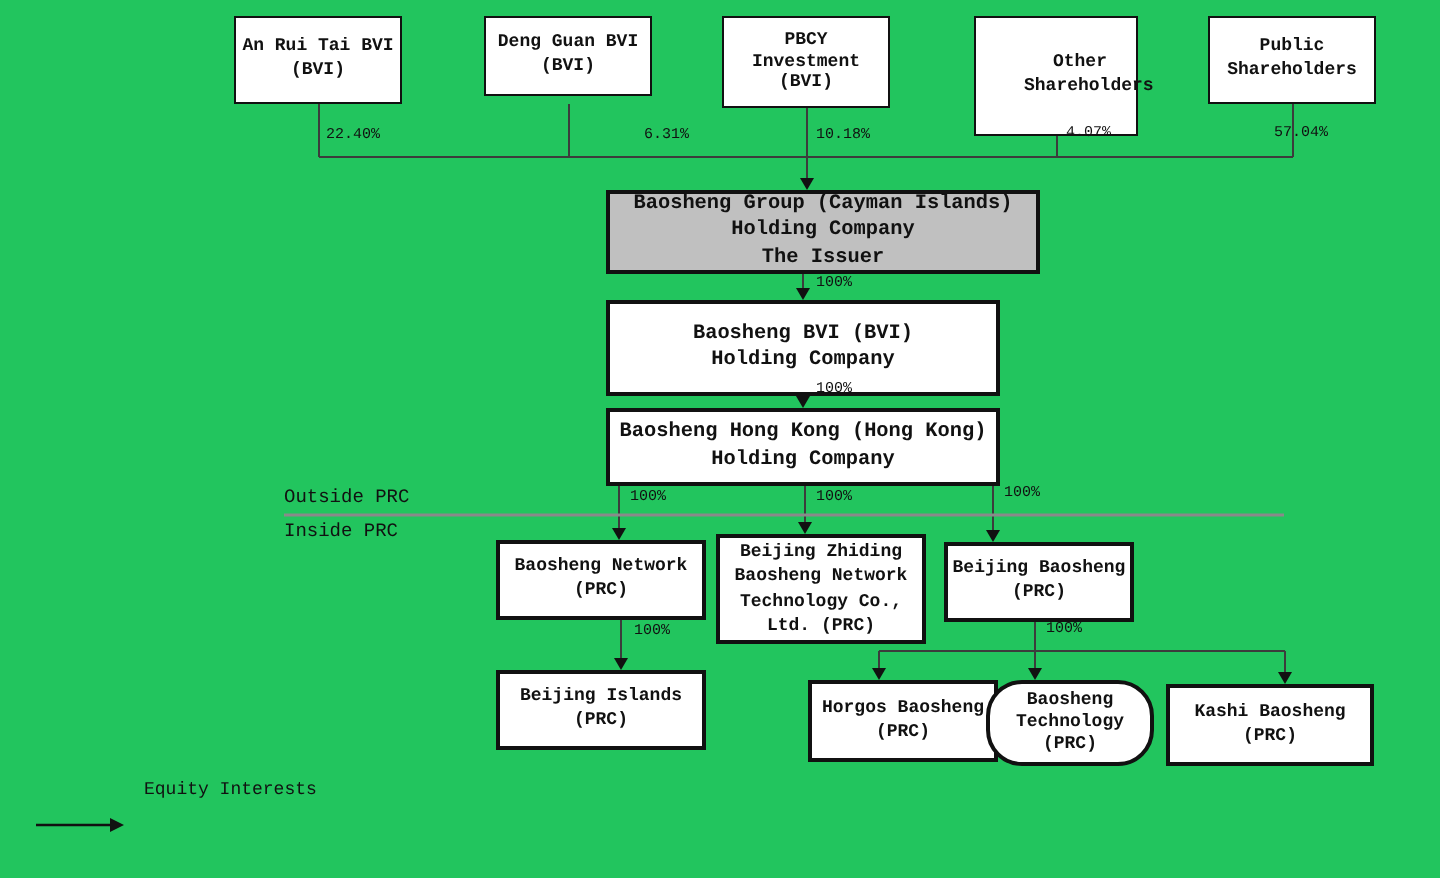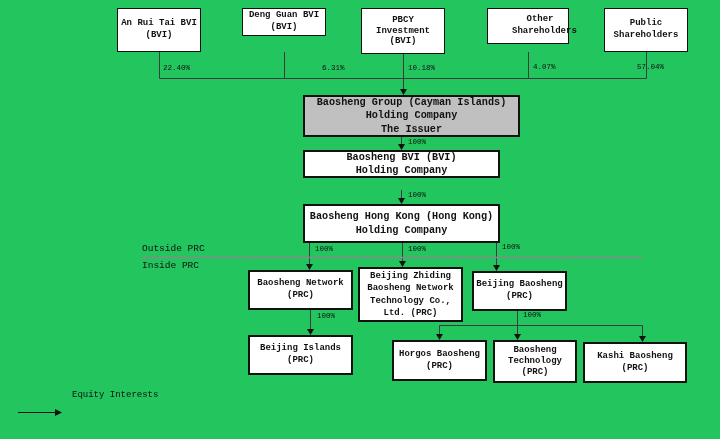--- a/index.html
+++ b/index.html
@@ -70,44 +70,44 @@
       <path d="M514,334 L521,334 L517.5,340 Z"></path>
       <path d="M639,336 L646,336 L642.5,342 Z"></path>
       <path d="M55,409 L55,416 L62,412.5 Z"></path>
     </g>
   </svg>
 
   <div class="node" style="left:117px;top:8px;width:84px;height:44px;">
       <span class="txt">An Rui Tai BVI
 (BVI)</span>
     </div>
-  <div class="node" style="left:242px;top:8px;width:84px;height:28px;">
+  <div class="node" style="left:242px;top:8px;width:84px;height:40px;">
       <span class="txt">Deng Guan BVI
 (BVI)</span>
     </div>
   <div class="node" style="left:361px;top:8px;width:84px;height:46px;line-height:1.2;align-items:center;">
       <span class="txt">PBCY
 Investment
 (BVI)</span>
     </div>
-  <div class="node" style="left:487px;top:8px;width:82px;height:36px;padding-left:24px;">
+  <div class="node" style="left:487px;top:8px;width:82px;height:60px;padding-left:24px;">
       <span class="txt">Other
 Shareholders</span>
     </div>
   <div class="node" style="left:604px;top:8px;width:84px;height:44px;">
       <span class="txt">Public
 Shareholders</span>
     </div>
 
   <div class="node mid issuer" style="left:303px;top:95px;width:217px;height:42px;">
       <span class="txt">Baosheng Group (Cayman Islands)
 Holding Company
 The Issuer</span>
     </div>
-  <div class="node mid" style="left:303px;top:150px;width:197px;height:28px;">
+  <div class="node mid" style="left:303px;top:150px;width:197px;height:48px;">
       <span class="txt">Baosheng BVI (BVI)
 Holding Company</span>
     </div>
   <div class="node mid" style="left:303px;top:204px;width:197px;height:39px;">
       <span class="txt">Baosheng Hong Kong (Hong Kong)
 Holding Company</span>
     </div>
 
   <div class="node b2" style="left:248px;top:270px;width:105px;height:40px;">
       <span class="txt">Baosheng Network
@@ -121,25 +121,25 @@
     </div>
   <div class="node b22" style="left:472px;top:271px;width:95px;height:40px;">
       <span class="txt">Beijing Baosheng
 (PRC)</span>
     </div>
 
   <div class="node b2" style="left:248px;top:335px;width:105px;height:40px;">
       <span class="txt">Beijing Islands
 (PRC)</span>
     </div>
-  <div class="node b2" style="left:392px;top:340px;width:95px;height:41px;">
+  <div class="node b2" style="left:404px;top:340px;width:95px;height:41px;">
       <span class="txt">Horgos Baosheng
 (PRC)</span>
     </div>
-  <div class="node b2" style="left:493px;top:340px;width:84px;height:43px;line-height:1.25;">
+  <div class="node b2" style="left:493px;top:340px;width:84px;height:43px;line-height:1.25;border-radius:18px;">
       <span class="txt">Baosheng
 Technology
 (PRC)</span>
     </div>
   <div class="node b2" style="left:583px;top:342px;width:104px;height:41px;">
       <span class="txt">Kashi Baosheng
 (PRC)</span>
     </div>
 
   <div class="lbl" style="left:163px;top:65px;">22.40%</div>

